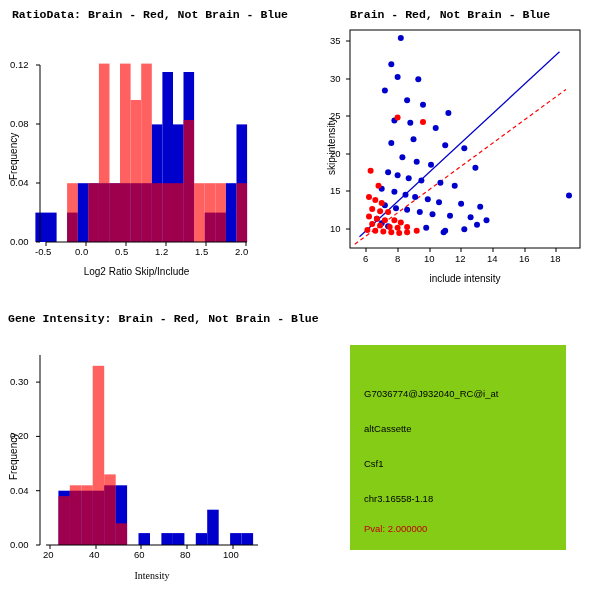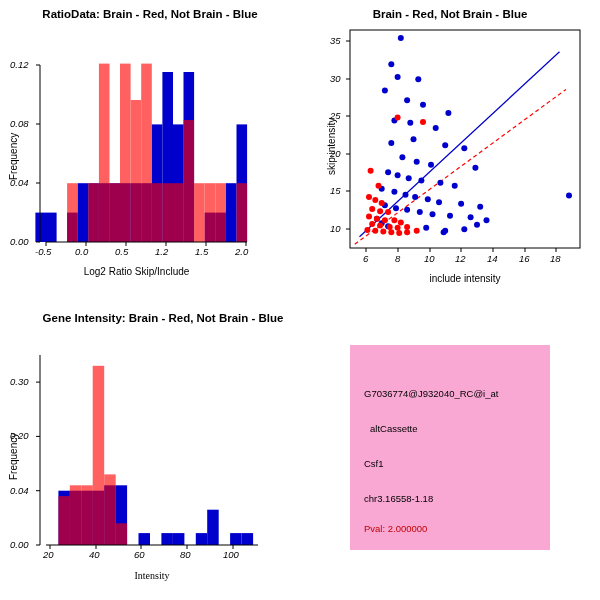--- a/index.html
+++ b/index.html
@@ -1,24 +1,24 @@
 <!DOCTYPE html>
 <html><head>
 <meta charset="utf-8">
 <style>
   html,body{margin:0;padding:0;}
   body{width:600px;height:600px;background:#ffffff;font-family:"Liberation Sans",sans-serif;overflow:hidden;}
   .page{position:relative;width:600px;height:600px;}
   .panel{position:absolute;}
-  .title{font-size:11.5px;font-weight:bold;color:#000;text-align:center;white-space:nowrap;}
+  .title{font-size:11.5px;font-weight:bold;color:#000;text-align:center;white-space:nowrap;font-family:Liberation Mono, monospace;}
   .axlabel{font-size:10px;color:#000;text-align:center;white-space:nowrap;}
-  .ticklabel{font-size:9.5px;color:#000;white-space:nowrap;position:absolute;font-style:italic;}
+  .ticklabel{font-size:9.5px;color:#000;white-space:nowrap;position:absolute;}
   .vlabel{font-size:10px;color:#000;white-space:nowrap;position:absolute;transform-origin:0 0;transform:rotate(-90deg);}
   svg{display:block;}
-  .infobox{background:#f9a8d4;}
+  .infobox{background:#84cc16;padding-left:16px;}
   .infotext{font-size:9.5px;color:#000;}
   .infotext.pval{color:#c00000;}
 </style>
 </head>
 <body>
 
 <div class="page">
 
   <div class="panel" style="left:0;top:0;width:300px;height:300px;">
     <div class="title" style="position:absolute;left:0;top:8px;width:300px;">RatioData: Brain - Red, Not Brain - Blue</div>
@@ -282,19 +282,19 @@
     <div class="ticklabel" style="left:10px;top:185px;">0.04</div>
     <div class="ticklabel" style="left:10px;top:130px;">0.20</div>
     <div class="ticklabel" style="left:10px;top:76px;">0.30</div>
 
     <div class="axlabel" style="position:absolute;left:46px;top:270px;width:212px;font-family:Liberation Serif, serif;">Intensity</div>
     <div class="vlabel" style="left:8px;top:180px;">Frequency</div>
   </div>
 
   <div class="panel infobox" style="left:350px;top:345px;width:200px;height:205px;">
     <div class="infotext" style="position:absolute;left:14px;top:43px;">G7036774@J932040_RC@i_at</div>
-    <div class="infotext" style="position:absolute;left:20px;top:78px;">altCassette</div>
+    <div class="infotext" style="position:absolute;left:14px;top:78px;">altCassette</div>
     <div class="infotext" style="position:absolute;left:14px;top:113px;">Csf1</div>
     <div class="infotext" style="position:absolute;left:14px;top:148px;">chr3.16558-1.18</div>
     <div class="infotext pval" style="position:absolute;left:14px;top:178px;">Pval: 2.000000</div>
   </div>
 
 </div>
 
 </body></html>

